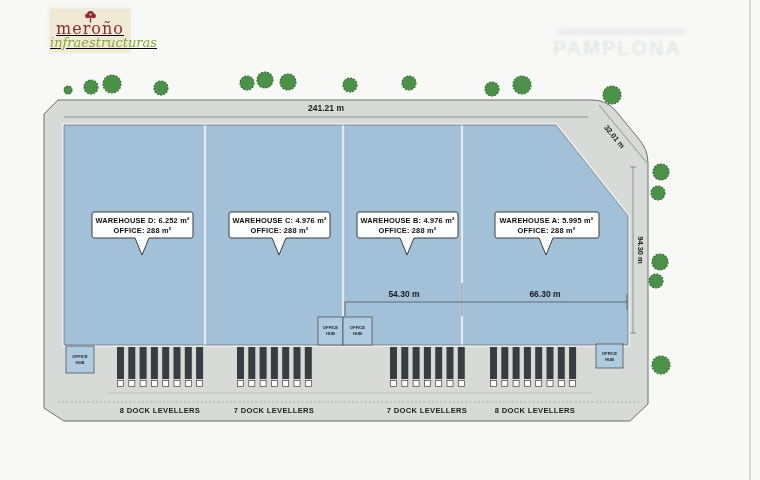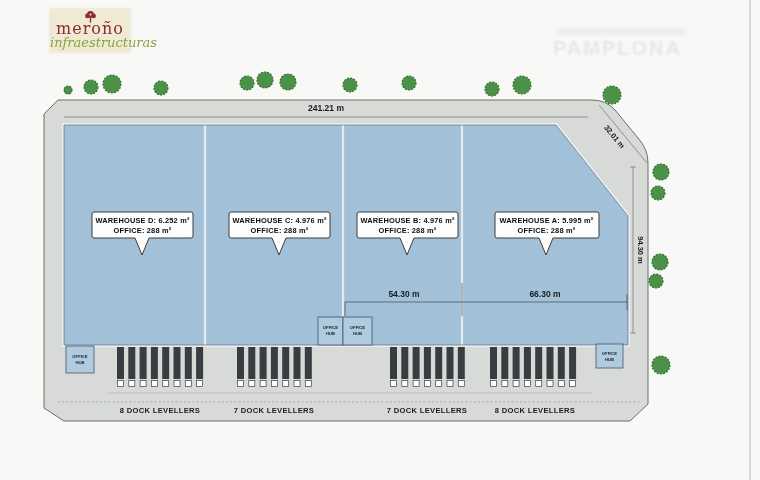--- a/index.html
+++ b/index.html
@@ -3,21 +3,21 @@
 <meta charset="utf-8">
 <style>
   html,body{margin:0;padding:0;}
   body{width:760px;height:480px;background:#f6f7f5;overflow:hidden;
        font-family:"Liberation Sans",sans-serif;}
   #page{position:relative;width:760px;height:480px;background:#f8f8f6;}
 
   
   .logo{position:absolute;left:50px;top:9px;width:80px;height:43px;
         background:#f0ead4;border-radius:0;text-align:center;
-        filter:blur(0.35px);box-shadow:0 0 3px rgba(180,170,140,.35);}
+        filter:blur(0.35px);box-shadow:0 0 3px rgba(180,170,140,.35);text-decoration:underline;}
   .logo-tree{display:block;margin:1px auto -3px auto;}
   .logo-name{font-family:"DejaVu Serif",serif;font-size:16px;line-height:16px;
              color:var(--logored,#8d2b35);letter-spacing:1px;}
   .logo-tagline{font-family:"DejaVu Serif",serif;font-style:italic;font-size:13px;
                 color:#86a53e;text-align:right;padding-right:7px;margin-top:-2px;
                 filter:blur(0.6px);}
 
   
   .watermark{position:absolute;left:553px;top:28px;width:190px;}
   .wm-smudge{width:128px;height:7px;background:#93a0b0;opacity:.14;

